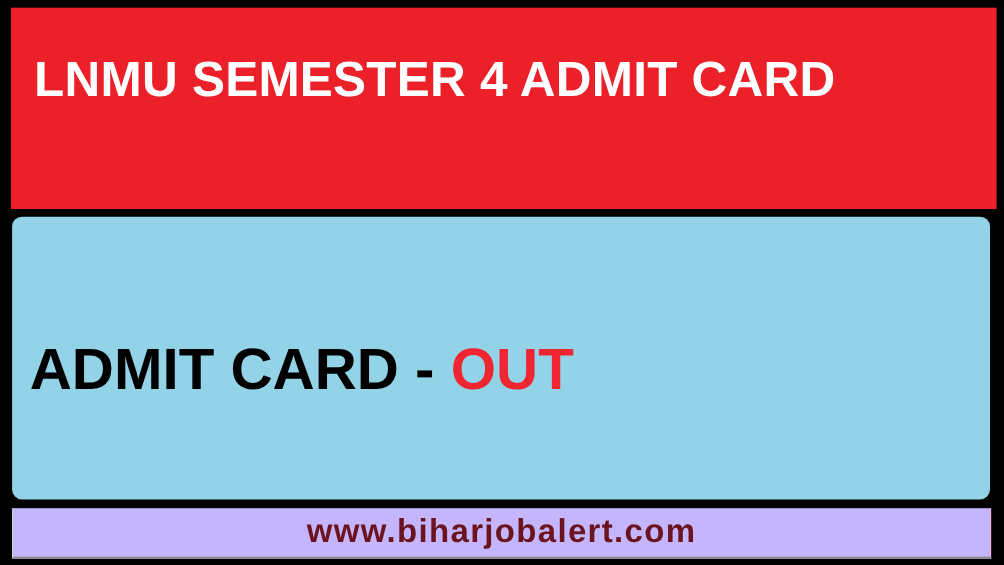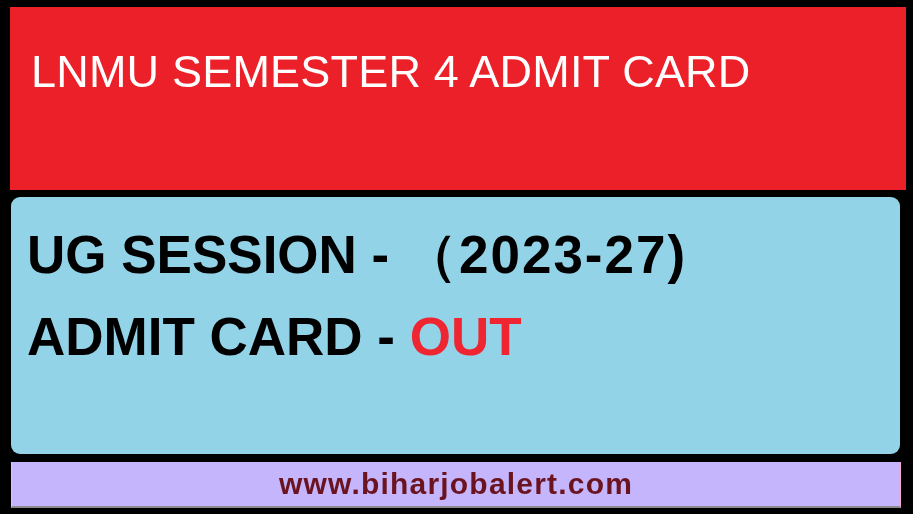--- a/index.html
+++ b/index.html
@@ -33,21 +33,21 @@
     height: 183px;
     background: #ec2028;
     overflow: hidden;
   }
   .red-banner-title {
     position: absolute;
     left: 21px;
     top: 38px;
     font-size: 45px;
     line-height: 54px;
-    font-weight: normal;
+    font-weight: bold;
     color: #ffffff;
     white-space: nowrap;
     letter-spacing: 0.2px;
   }
 
   
   .blue-panel {
     position: absolute;
     left: 11px;
     top: 197px;
@@ -103,23 +103,20 @@
 </head>
 <body>
 
 <div id="poster">
 
   <div class="red-banner">
     <div class="red-banner-title">LNMU SEMESTER 4 ADMIT CARD</div>
   </div>
 
   <div class="blue-panel">
-    <div class="blue-line blue-line-1">
-      <span>UG SESSION -  </span><span class="paren-gap">（2023-27)</span>
-    </div>
     <div class="blue-line blue-line-2">
       <span>ADMIT CARD - </span><span class="status-out">OUT</span>
     </div>
   </div>
 
   <div class="white-strip">
     <div class="watermark">www.biharjobalert.com</div>
   </div>
 
 </div>

